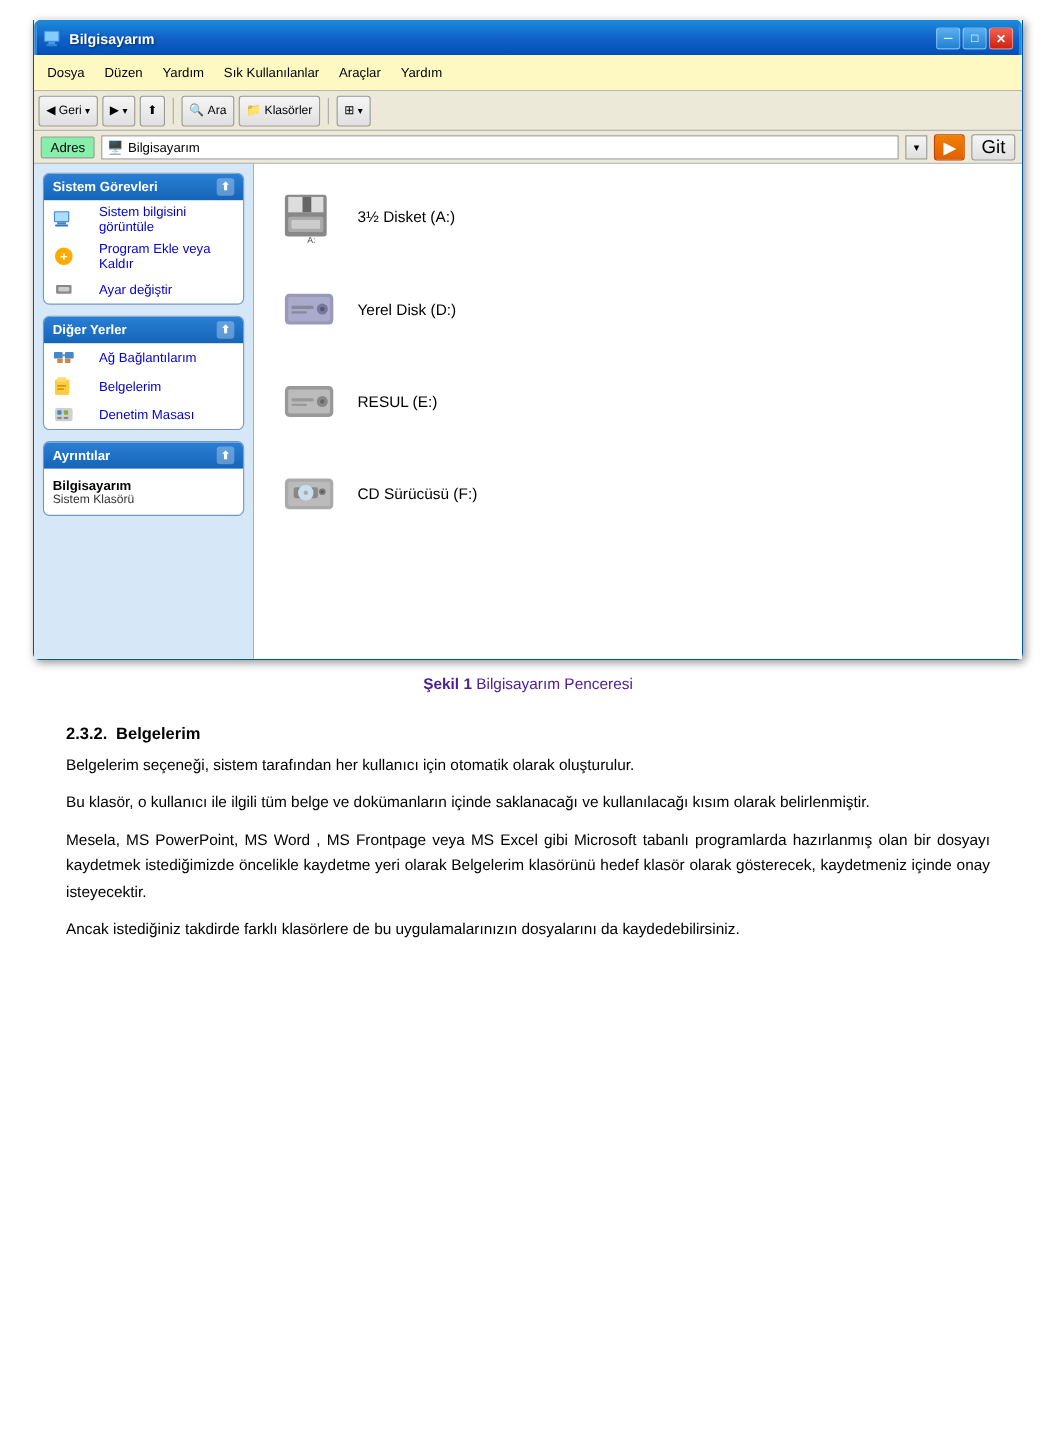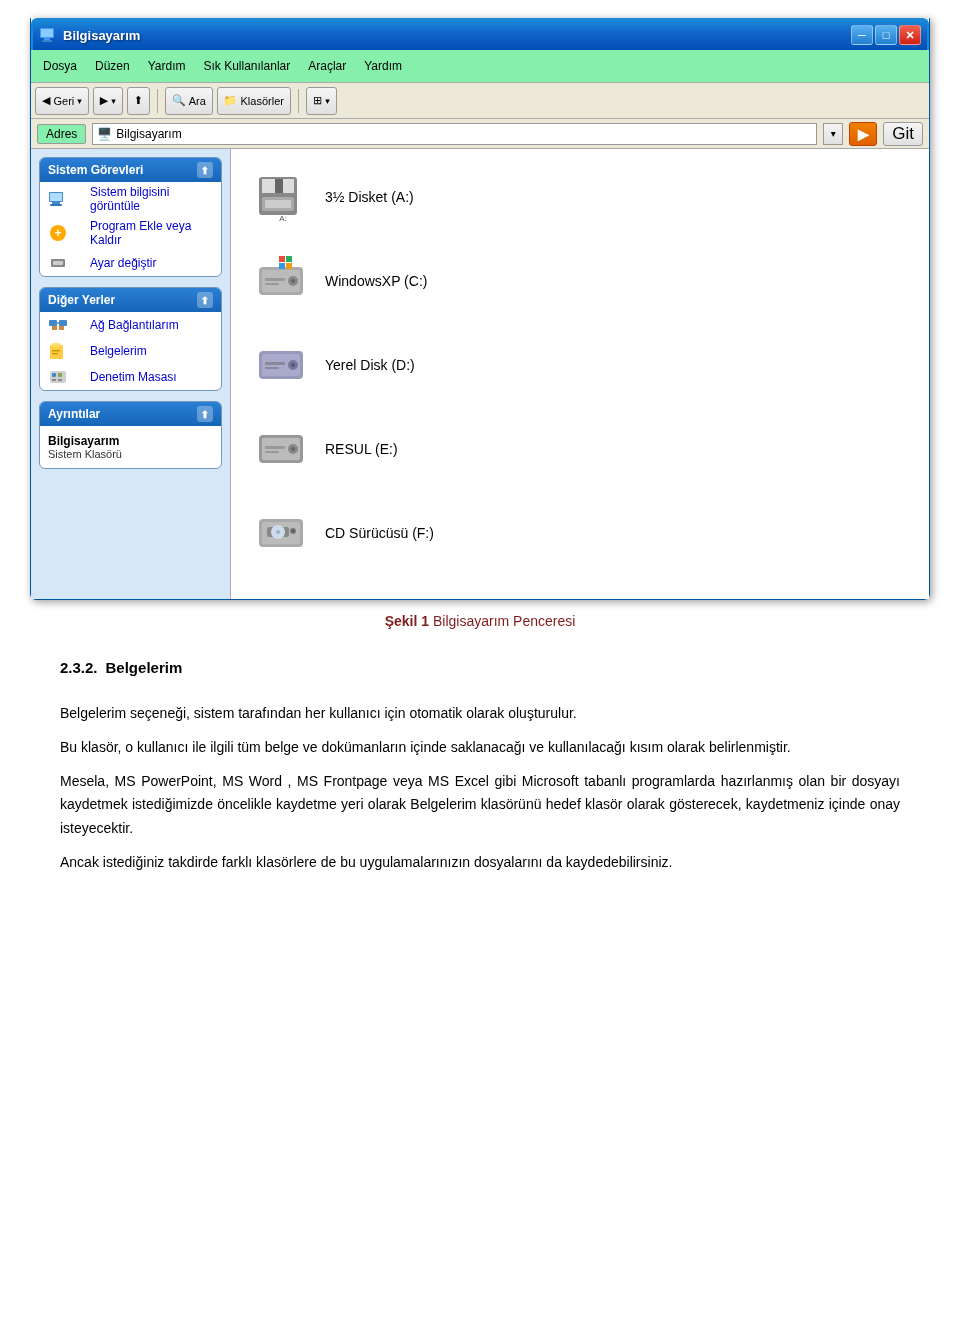--- a/index.html
+++ b/index.html
@@ -68,21 +68,21 @@
       font-size: 11px;
       font-weight: bold;
       color: white;
     }
     .title-btn.minimize { background: linear-gradient(to bottom, #5ab0f0, #2080d0); }
     .title-btn.maximize { background: linear-gradient(to bottom, #5ab0f0, #2080d0); }
     .title-btn.close { background: linear-gradient(to bottom, #f06050, #d02010); }
 
     
     .menu-bar {
-      background: #86efac;
+      background: #fef9c3;
       border-bottom: 1px solid #aaa;
       height: 24px;
       display: flex;
       align-items: center;
       padding: 16px 4px;
       gap: 2px;
     }
     .menu-item {
       padding: 2px 8px;
       font-size: 12px;
@@ -484,38 +484,20 @@
             <rect x="7" y="10" width="32" height="14" fill="#ddd"></rect>
             <rect x="20" y="10" width="8" height="14" fill="#666"></rect>
             <rect x="7" y="28" width="32" height="14" fill="#aaa" rx="2"></rect>
             <rect x="10" y="31" width="26" height="8" fill="#ccc" rx="1"></rect>
             <text x="28" y="52" font-size="8" fill="#555" text-anchor="middle">A:</text>
           </svg>
         </div>
         <div class="drive-label">3½ Disket (A:)</div>
       </div>
 
-      <div class="drive-item">
-        <div class="drive-icon hdd-icon">
-          <svg width="56" height="56" viewBox="0 0 56 56">
-            <rect x="4" y="14" width="44" height="28" fill="#aaa" rx="4"></rect>
-            <rect x="7" y="17" width="38" height="22" fill="#bbb" rx="2"></rect>
-            <ellipse cx="38" cy="28" rx="5" ry="5" fill="#888"></ellipse>
-            <ellipse cx="38" cy="28" rx="2" ry="2" fill="#666"></ellipse>
-            <rect x="10" y="25" width="20" height="3" fill="#999" rx="1"></rect>
-            <rect x="10" y="30" width="14" height="2" fill="#999" rx="1"></rect>
-
-            <rect x="24" y="3" width="6" height="6" fill="#e74c3c"></rect>
-            <rect x="31" y="3" width="6" height="6" fill="#27ae60"></rect>
-            <rect x="24" y="10" width="6" height="6" fill="#3498db"></rect>
-            <rect x="31" y="10" width="6" height="6" fill="#f39c12"></rect>
-          </svg>
-        </div>
-        <div class="drive-label">WindowsXP (C:)</div>
-      </div>
 
       <div class="drive-item">
         <div class="drive-icon hdd-icon">
           <svg width="56" height="56" viewBox="0 0 56 56">
             <rect x="4" y="14" width="44" height="28" fill="#9999bb" rx="4"></rect>
             <rect x="7" y="17" width="38" height="22" fill="#aaaacc" rx="2"></rect>
             <ellipse cx="38" cy="28" rx="5" ry="5" fill="#777799"></ellipse>
             <ellipse cx="38" cy="28" rx="2" ry="2" fill="#555577"></ellipse>
             <rect x="10" y="25" width="20" height="3" fill="#888899" rx="1"></rect>
             <rect x="10" y="30" width="14" height="2" fill="#888899" rx="1"></rect>
@@ -553,27 +535,27 @@
           </svg>
         </div>
         <div class="drive-label">CD Sürücüsü (F:)</div>
       </div>
 
     </div>
   </div>
 
 </div>
 
-<div style="text-align:center; margin: 12px auto 30px auto; font-size:14px; color:#7f1d1d; width:900px;">
+<div style="text-align:center; margin: 12px auto 30px auto; font-size:14px; color:#4c1d95; width:900px;">
   <span><strong>Şekil 1</strong> Bilgisayarım Penceresi</span>
 </div>
 
 <div class="text-area">
 
-  <div style="display:flex; align-items:baseline; gap:8px; margin-bottom:26px;">
+  <div style="display:flex; align-items:baseline; gap:8px; margin-bottom:8px;">
     <span style="font-size:15px; font-weight:bold;">2.3.2.</span>
     <span style="font-size:15px; font-weight:bold;">Belgelerim</span>
   </div>
 
   <p class="paragraph">
     Belgelerim seçeneği, sistem tarafından her kullanıcı için otomatik olarak oluşturulur.
   </p>
   <p class="paragraph">
     Bu klasör, o kullanıcı ile ilgili tüm belge ve dokümanların içinde saklanacağı ve kullanılacağı kısım olarak belirlenmiştir.
   </p>

